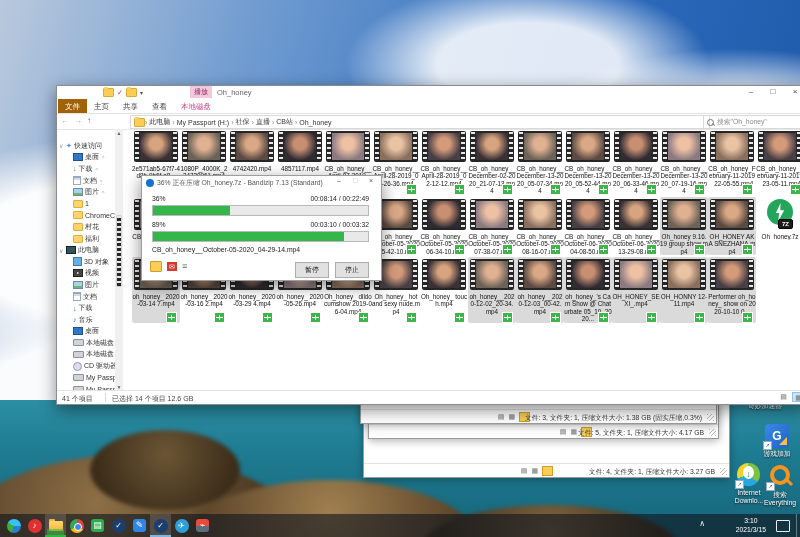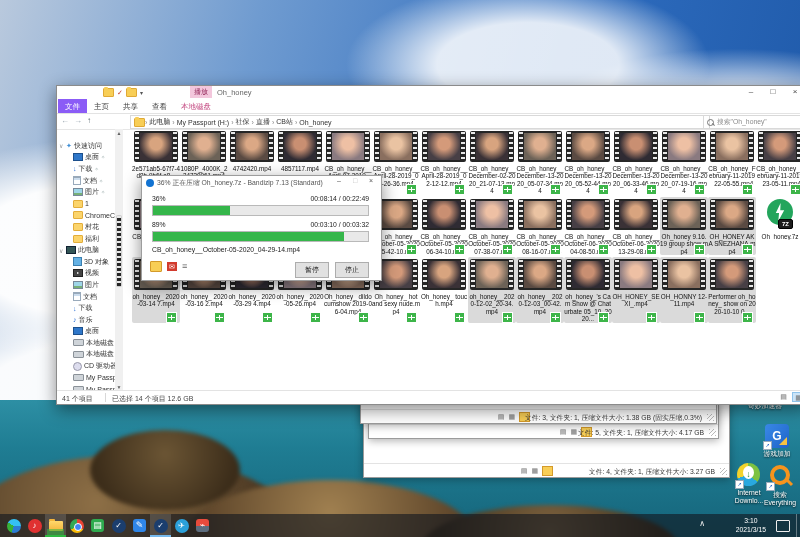--- a/index.html
+++ b/index.html
@@ -28,21 +28,21 @@
   .qat-check{color:#c0392b;font-size:7px;line-height:7px;}
   .qat-arr{color:#555;font-size:6px;}
   #ctx-chip{position:absolute;left:133px;top:0;width:22px;height:12px;background:#f3c7dc;color:#8e1e52;
     font-size:7px;text-align:center;line-height:12px;}
   #win-title{position:absolute;left:160px;top:2px;font-size:7.5px;color:#666;}
   .win-ctrls{position:absolute;right:2px;top:0;display:flex;}
   .win-ctrls span{width:22px;height:12px;text-align:center;font-size:8px;line-height:11px;color:#444;}
   
   #ribbon{position:absolute;left:0;top:13px;right:0;height:14px;background:#fff;border-bottom:1px solid #e3e3e3;display:flex;align-items:stretch;}
   .tab{font-size:7.5px;color:#3b3b3b;padding:3px 7px 0 7px;}
-  .tab.file{background:#8b5cf6;color:#fff;margin-left:1px;}
+  .tab.file{background:#a16207;color:#fff;margin-left:1px;}
   .tab.contextual{color:#c2447e;}
   
   #addr-row{position:absolute;left:0;top:28px;right:0;height:15px;background:#fff;border-bottom:1px solid #e6e6e6;}
   .nav-arrows{position:absolute;left:4px;top:2px;display:flex;gap:5px;color:#9aa7b0;font-size:8px;}
   .nav-arrows .up{color:#5a6a72;}
   #crumb-box{position:absolute;left:73px;top:1px;width:575px;height:12px;border:1px solid #d9d9d9;display:flex;align-items:center;padding-left:3px;}
   #crumb-box .crumb{font-size:7px;color:#333;padding:0 2px;white-space:nowrap;}
   #crumb-box .sep{font-size:7px;color:#888;}
   #search-box{position:absolute;right:4px;top:1px;width:96px;height:12px;border:1px solid #d9d9d9;display:flex;align-items:center;gap:3px;padding-left:3px;}
   #search-box .ph{font-size:6.8px;color:#8a8a8a;white-space:nowrap;}

